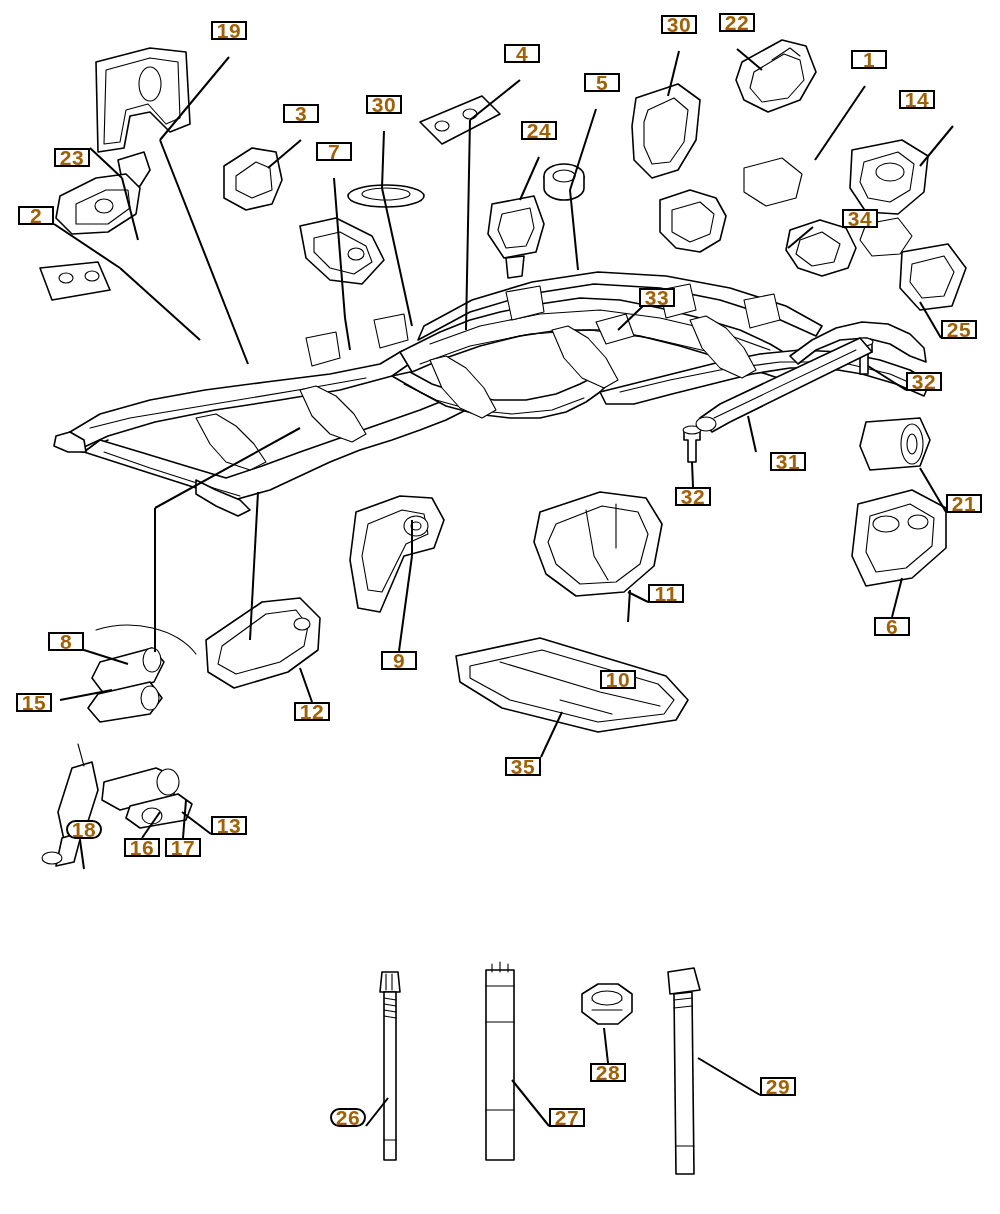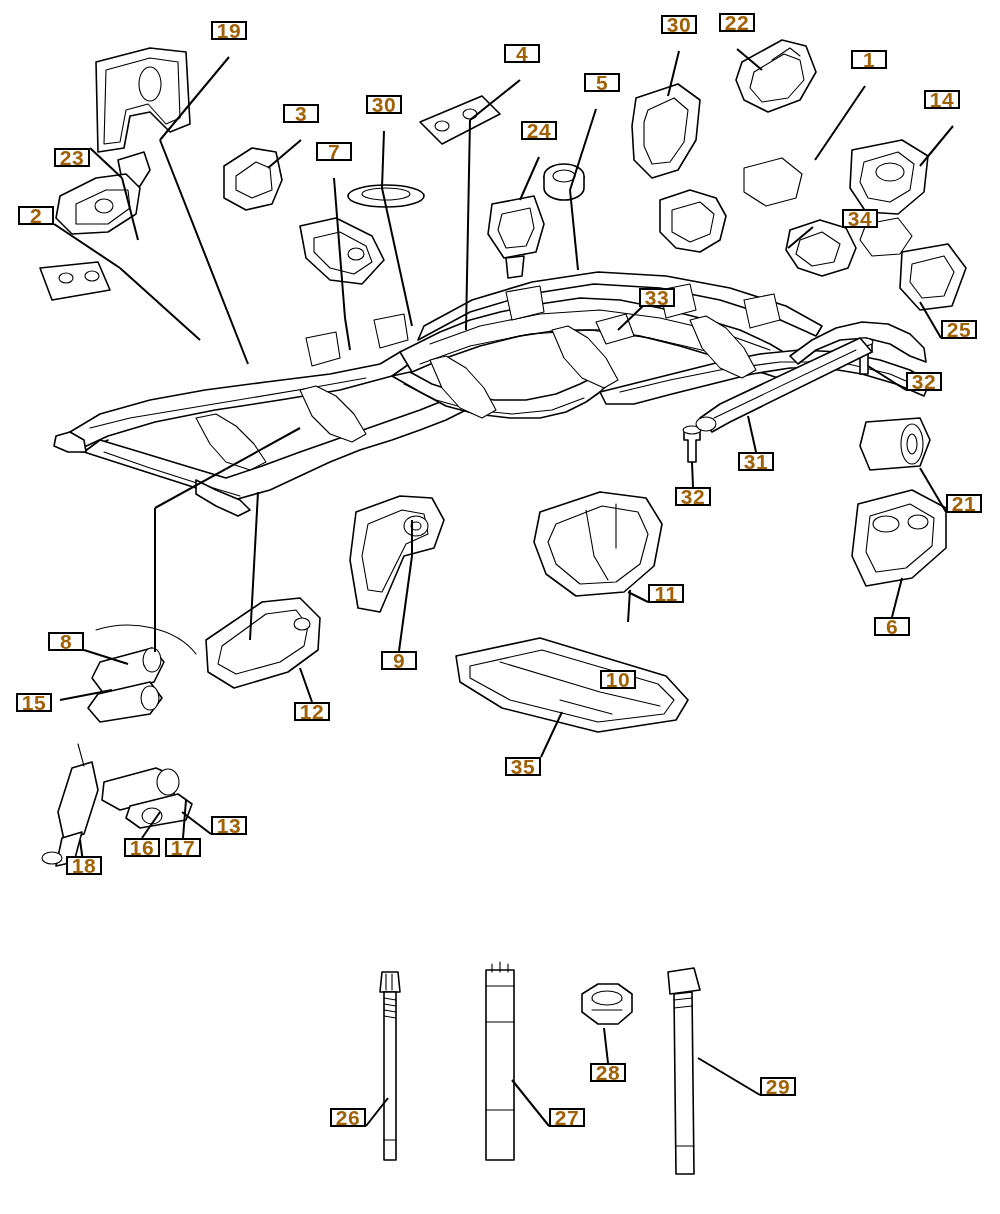--- a/index.html
+++ b/index.html
@@ -382,38 +382,38 @@
     <div class="callout" style="left:504px; top:44px;">4</div>
     <div class="callout" style="left:584px; top:73px;">5</div>
     <div class="callout" style="left:874px; top:617px;">6</div>
     <div class="callout" style="left:316px; top:142px;">7</div>
     <div class="callout" style="left:48px;  top:632px;">8</div>
     <div class="callout" style="left:381px; top:651px;">9</div>
     <div class="callout" style="left:600px; top:622px;margin-top:48px;">10</div>
     <div class="callout" style="left:648px; top:584px;">11</div>
     <div class="callout" style="left:294px; top:702px;">12</div>
     <div class="callout" style="left:211px; top:816px;">13</div>
-    <div class="callout" style="left:924px; top:90px;">14</div>
+    <div class="callout" style="left:899px; top:90px;">14</div>
     <div class="callout" style="left:16px;  top:685px;margin-top:8px;">15</div>
     <div class="callout" style="left:124px; top:838px;">16</div>
     <div class="callout" style="left:165px; top:838px;">17</div>
-    <div class="callout" style="left:66px;  top:856px;">18</div>
+    <div class="callout" style="left:66px;  top:820px;border-radius:18px;">18</div>
     <div class="callout" style="left:211px; top:21px;">19</div>
     <div class="callout" style="left:661px; top:15px;">30</div>
     <div class="callout" style="left:946px; top:494px;text-align:right;">21</div>
     <div class="callout" style="left:719px; top:13px;">22</div>
     <div class="callout" style="left:54px;  top:112px;margin-top:36px;">23</div>
     <div class="callout" style="left:521px; top:121px;text-align:right;">24</div>
     <div class="callout" style="left:941px; top:320px;">25</div>
-    <div class="callout" style="left:330px; top:1108px;">26</div>
+    <div class="callout" style="left:330px; top:1108px;border-radius:18px;">26</div>
     <div class="callout" style="left:549px; top:1108px;">27</div>
     <div class="callout" style="left:590px; top:1063px;">28</div>
     <div class="callout" style="left:760px; top:1077px;">29</div>
     <div class="callout" style="left:366px; top:95px;">30</div>
-    <div class="callout" style="left:738px; top:452px;">31</div>
+    <div class="callout" style="left:770px; top:452px;">31</div>
     <div class="callout" style="left:906px; top:372px;">32</div>
     <div class="callout" style="left:675px; top:487px;">32</div>
     <div class="callout" style="left:639px; top:288px;">33</div>
     <div class="callout" style="left:842px; top:209px;">34</div>
     <div class="callout" style="left:505px; top:757px;">35</div>
   </div>
 
 </div>
 
 </body></html>

